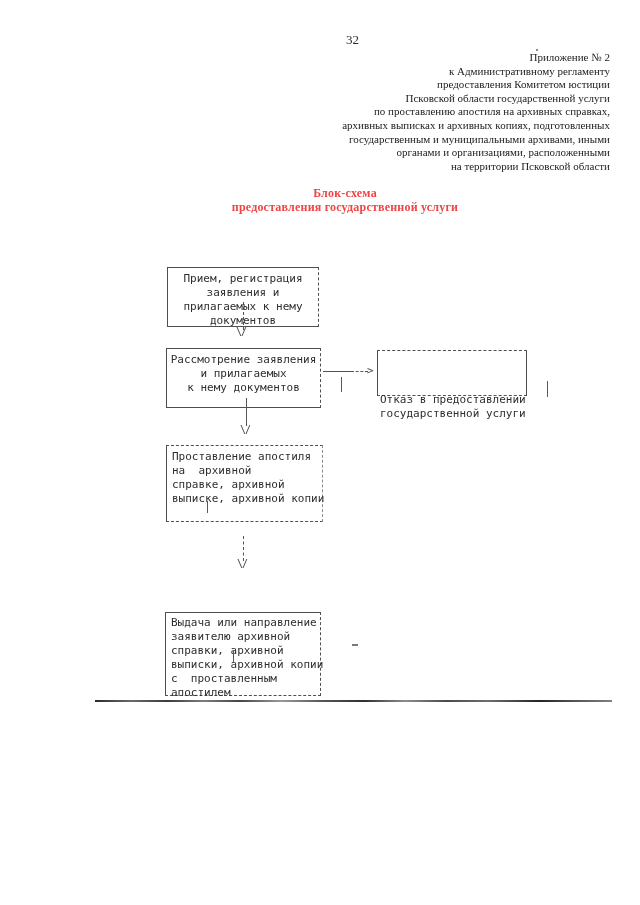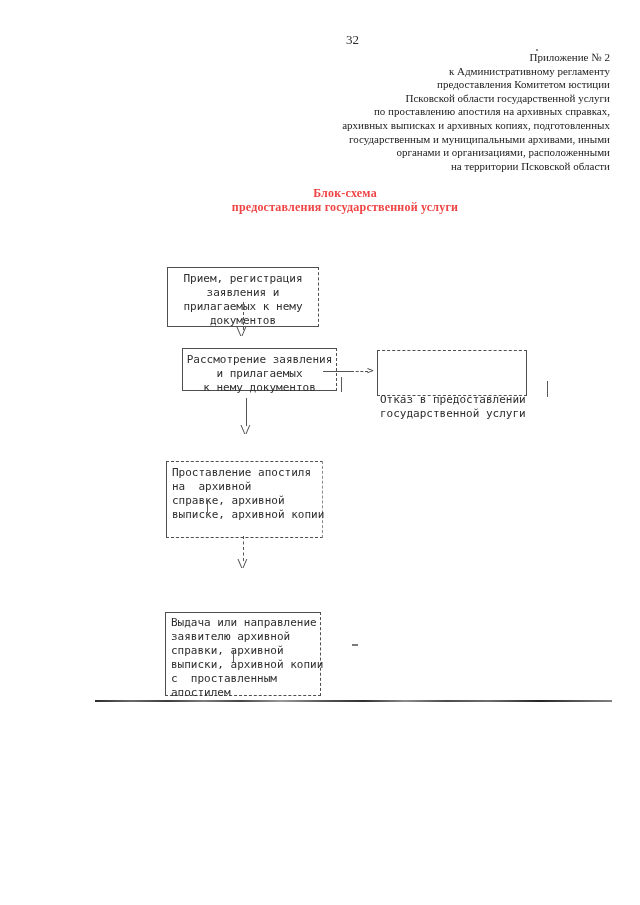--- a/index.html
+++ b/index.html
@@ -23,25 +23,25 @@
     letter-spacing:.2px;color:#ef4444;
   }
   
   .box{position:absolute;border:1px solid #4f4f4f;box-sizing:border-box;}
   .boxtext{
     font-family:"DejaVu Sans Mono","Liberation Mono",monospace;
     font-size:11px;line-height:14px;color:#2e2e2e;
   }
   .b1{left:167px;top:239px;width:152px;height:60px;border-right-style:dashed;margin-top:28px;}
   .b1 .boxtext{padding-top:4px;text-align:center;}
-  .b2{left:166px;top:348px;width:155px;height:43px;border-right-style:dashed;margin-left:16px;}
+  .b2{left:166px;top:348px;width:155px;height:60px;border-right-style:dashed;}
   .b2 .boxtext{padding-top:4px;text-align:center;}
   .br{left:377px;top:350px;width:150px;height:46px;border-top-style:dashed;border-bottom-style:dashed;}
   .br .boxtext{padding:4px 0 0 2px;margin-top:38px;}
-  .b3{left:166px;top:445px;width:157px;height:77px;border-top-style:dashed;border-right-style:dashed;border-bottom-style:dashed;border-right-color:#8a8a8a;margin-top:16px;}
+  .b3{left:166px;top:445px;width:157px;height:77px;border-top-style:dashed;border-right-style:dashed;border-bottom-style:dashed;border-right-color:#8a8a8a;}
   .b3 .boxtext{padding:4px 0 0 5px;}
   .b4{left:165px;top:612px;width:156px;height:84px;border-right-style:dashed;border-bottom-style:dashed;}
   .b4 .boxtext{padding:3px 0 0 5px;}
   
   .vline{position:absolute;width:0;border-left:1px solid #555;}
   .vdash{border-left-style:dashed;}
   .a1{left:243px;top:302px;height:28px;}
   .a2{left:246px;top:398px;height:28px;}
   .a3{left:243px;top:536px;height:25px;}
   .ahead{

